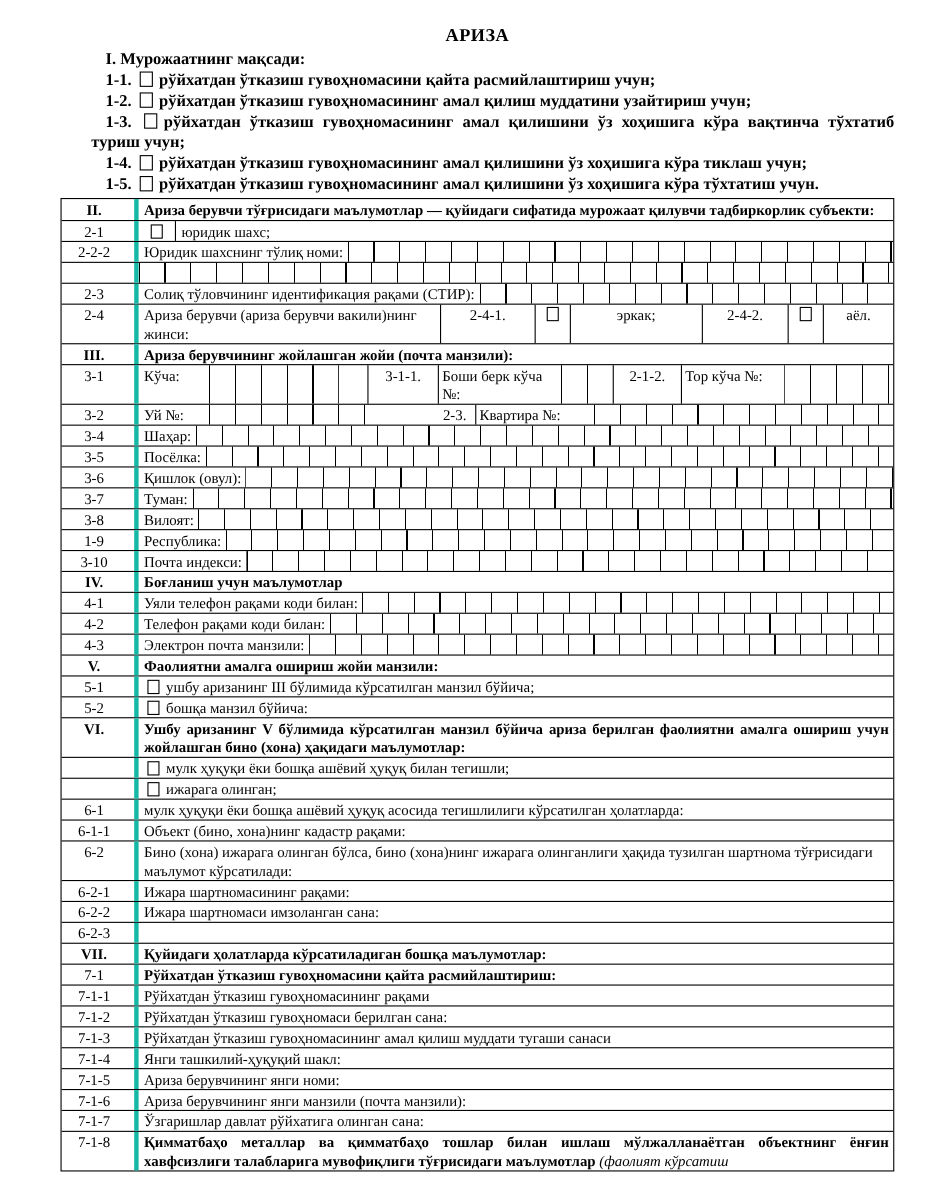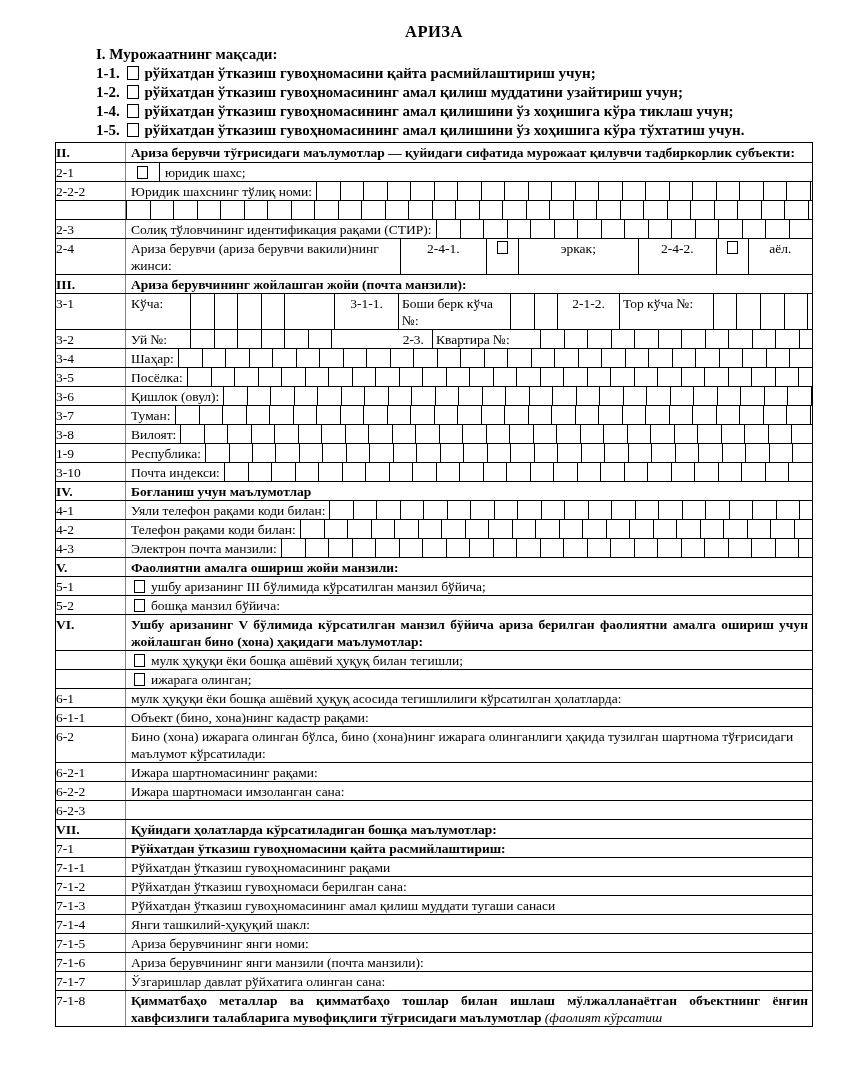--- a/index.html
+++ b/index.html
@@ -40,22 +40,22 @@
   .purpose .cb { width: 12px; height: 14px; }
   .form-table {
     margin-top: 2px;
     border: 1px solid #000;
     width: 758px;
   }
   .row { display: flex; align-items: stretch; min-height: 19px; }
   .row + .row { border-top: 1px solid #000; }
   .num {
     flex: 0 0 70px;
-    border-right: 1px solid #14b8a6;
-    text-align: left;
+    border-right: 4px solid #14b8a6;
+    text-align: center;
     padding: 1px 7px 0 0;
     font-size: 13.5px;
     line-height: 17px;
   }
   .content {
     flex: 1 1 auto;
     display: flex;
     align-items: stretch;
     min-width: 0;
     font-size: 13.5px;
@@ -92,20 +92,21 @@
 </head>
 <body>
 
 <div class="title">АРИЗА</div>
 
 <div class="purpose">
   <div class="p-line">I. Мурожаатнинг мақсади:</div>
   <div>
       <div class="p-line"><span>1-1. </span><span class="cb"></span><span>рўйхатдан ўтказиш гувоҳномасини қайта расмийлаштириш учун;</span></div>
       <div class="p-line"><span>1-2. </span><span class="cb"></span><span>рўйхатдан ўтказиш гувоҳномасининг амал қилиш муддатини узайтириш учун;</span></div>
+      <div class="p-line"><span>1-3. </span><span class="cb"></span><span>рўйхатдан ўтказиш гувоҳномасининг амал қилишини ўз хоҳишига кўра вақтинча тўхтатиб туриш учун;</span></div>
       <div class="p-line"><span>1-4. </span><span class="cb"></span><span>рўйхатдан ўтказиш гувоҳномасининг амал қилишини ўз хоҳишига кўра тиклаш учун;</span></div>
       <div class="p-line"><span>1-5. </span><span class="cb"></span><span>рўйхатдан ўтказиш гувоҳномасининг амал қилишини ўз хоҳишига кўра тўхтатиш учун.</span></div>
     </div>
 </div>
 
 <div class="form-table" id="form-table">
     <div class="row">
       <div class="num bold">II.</div>
       <div class="content">
         <div class="lbl bold grow">Ариза берувчи тўғрисидаги маълумотлар — қуйидаги сифатида мурожаат қилувчи тадбиркорлик субъекти:</div>

